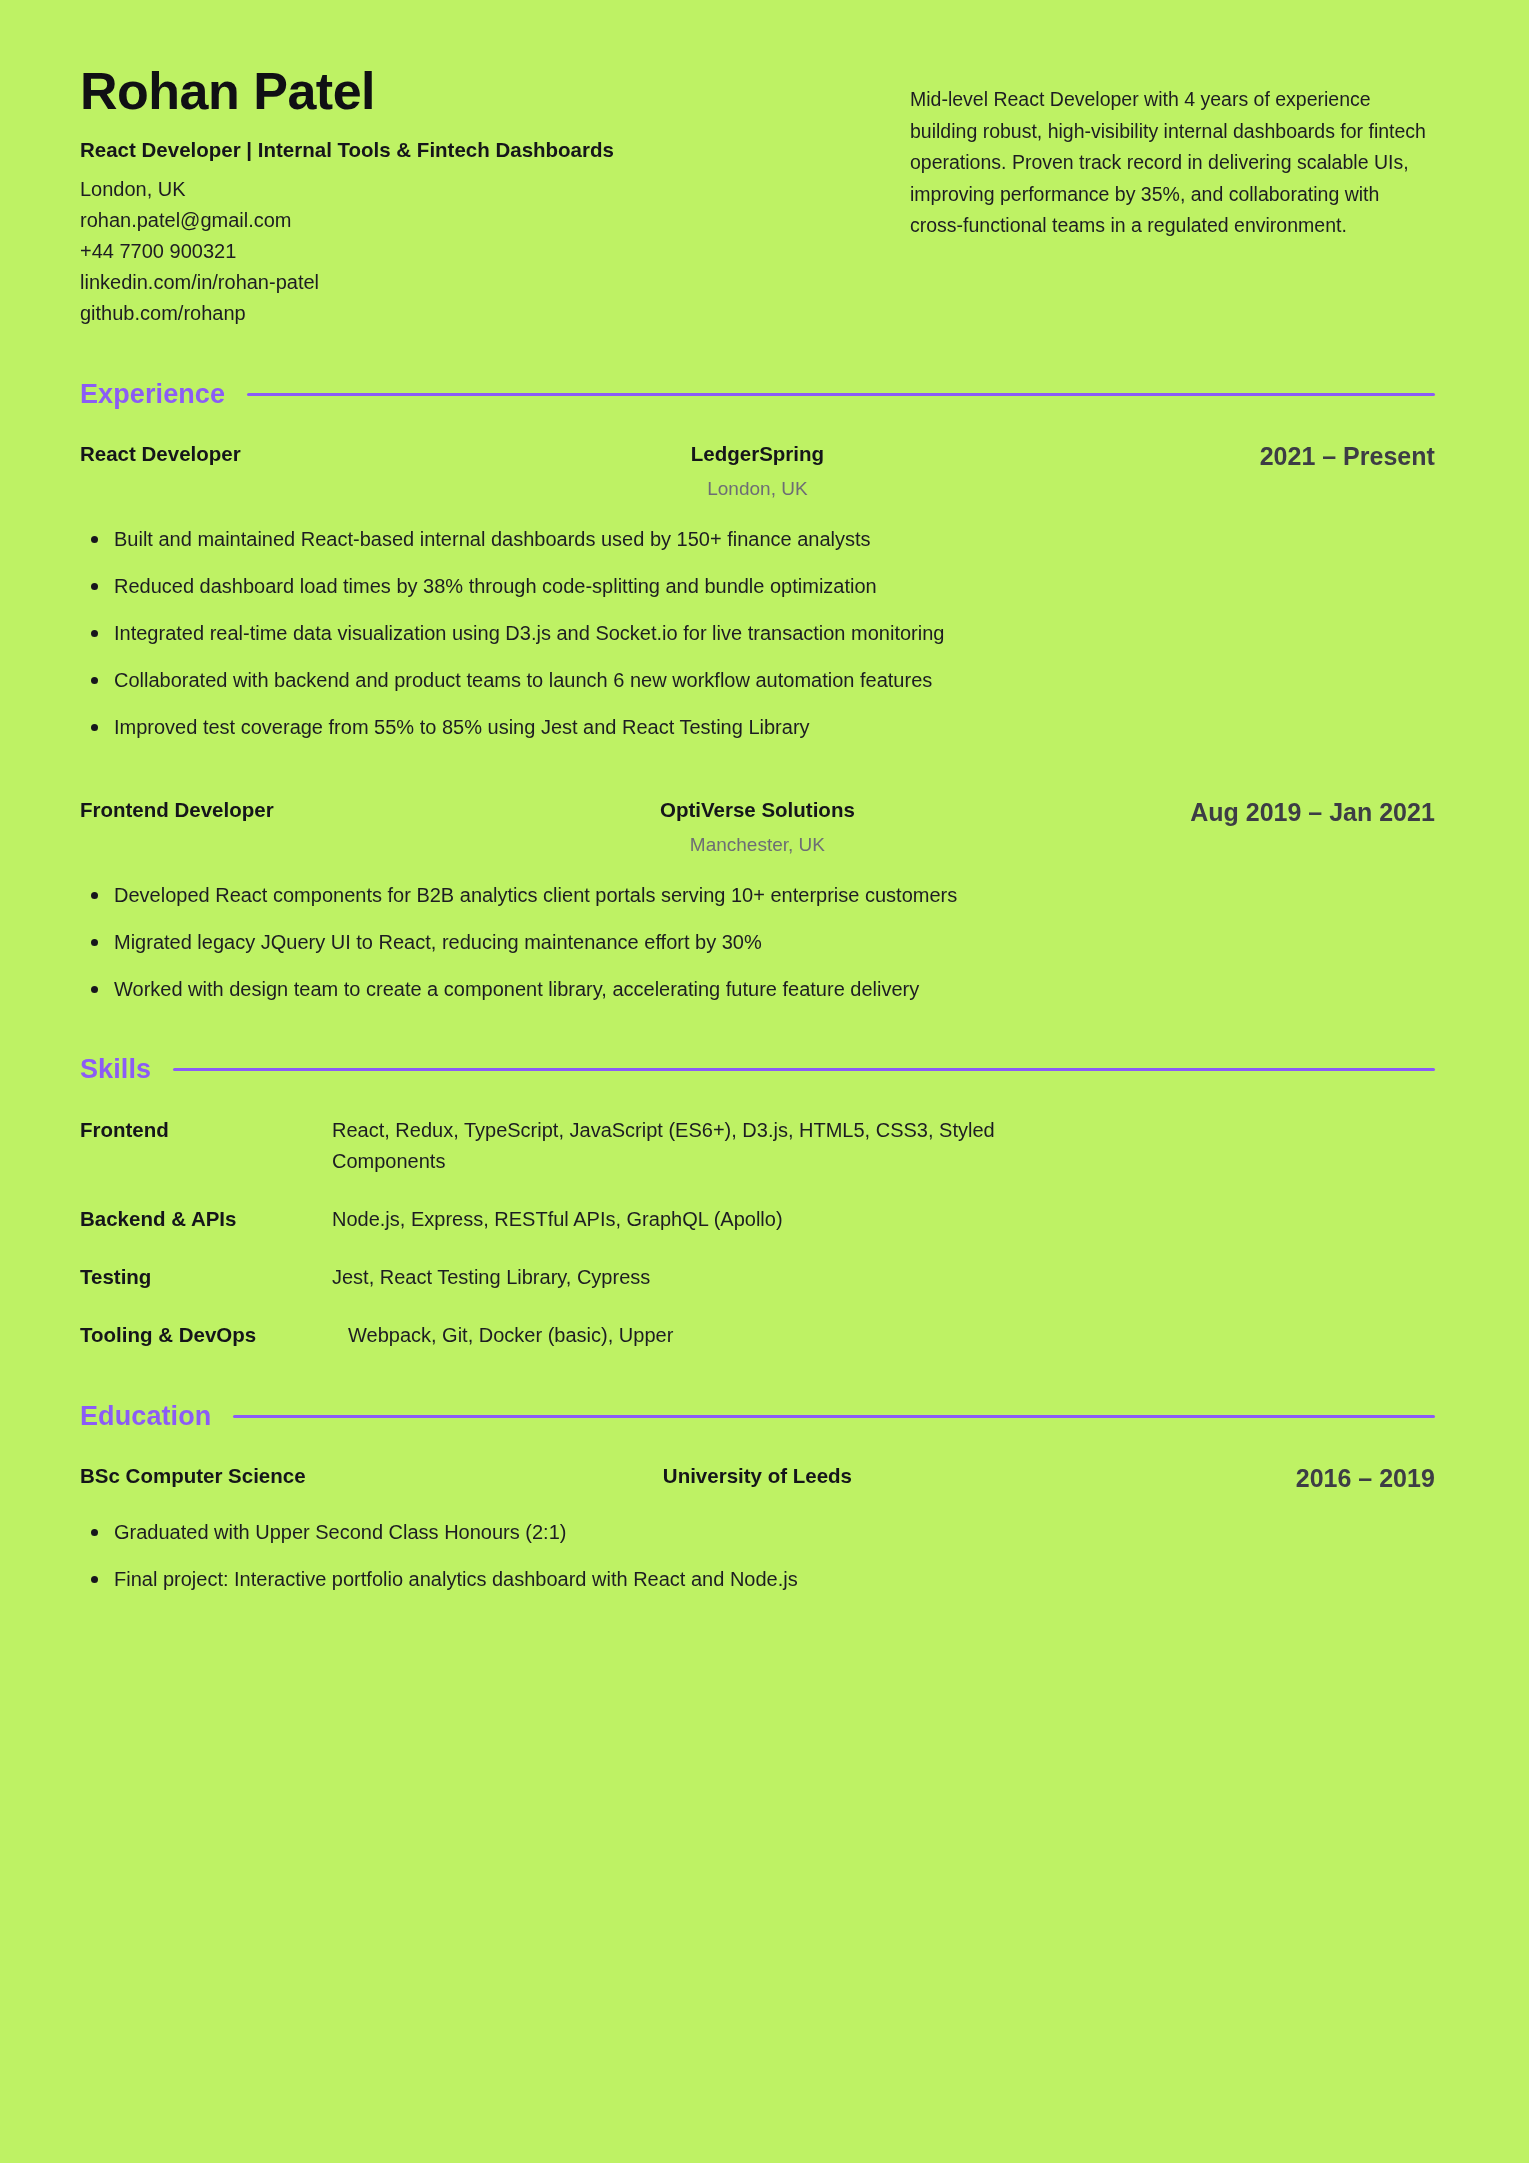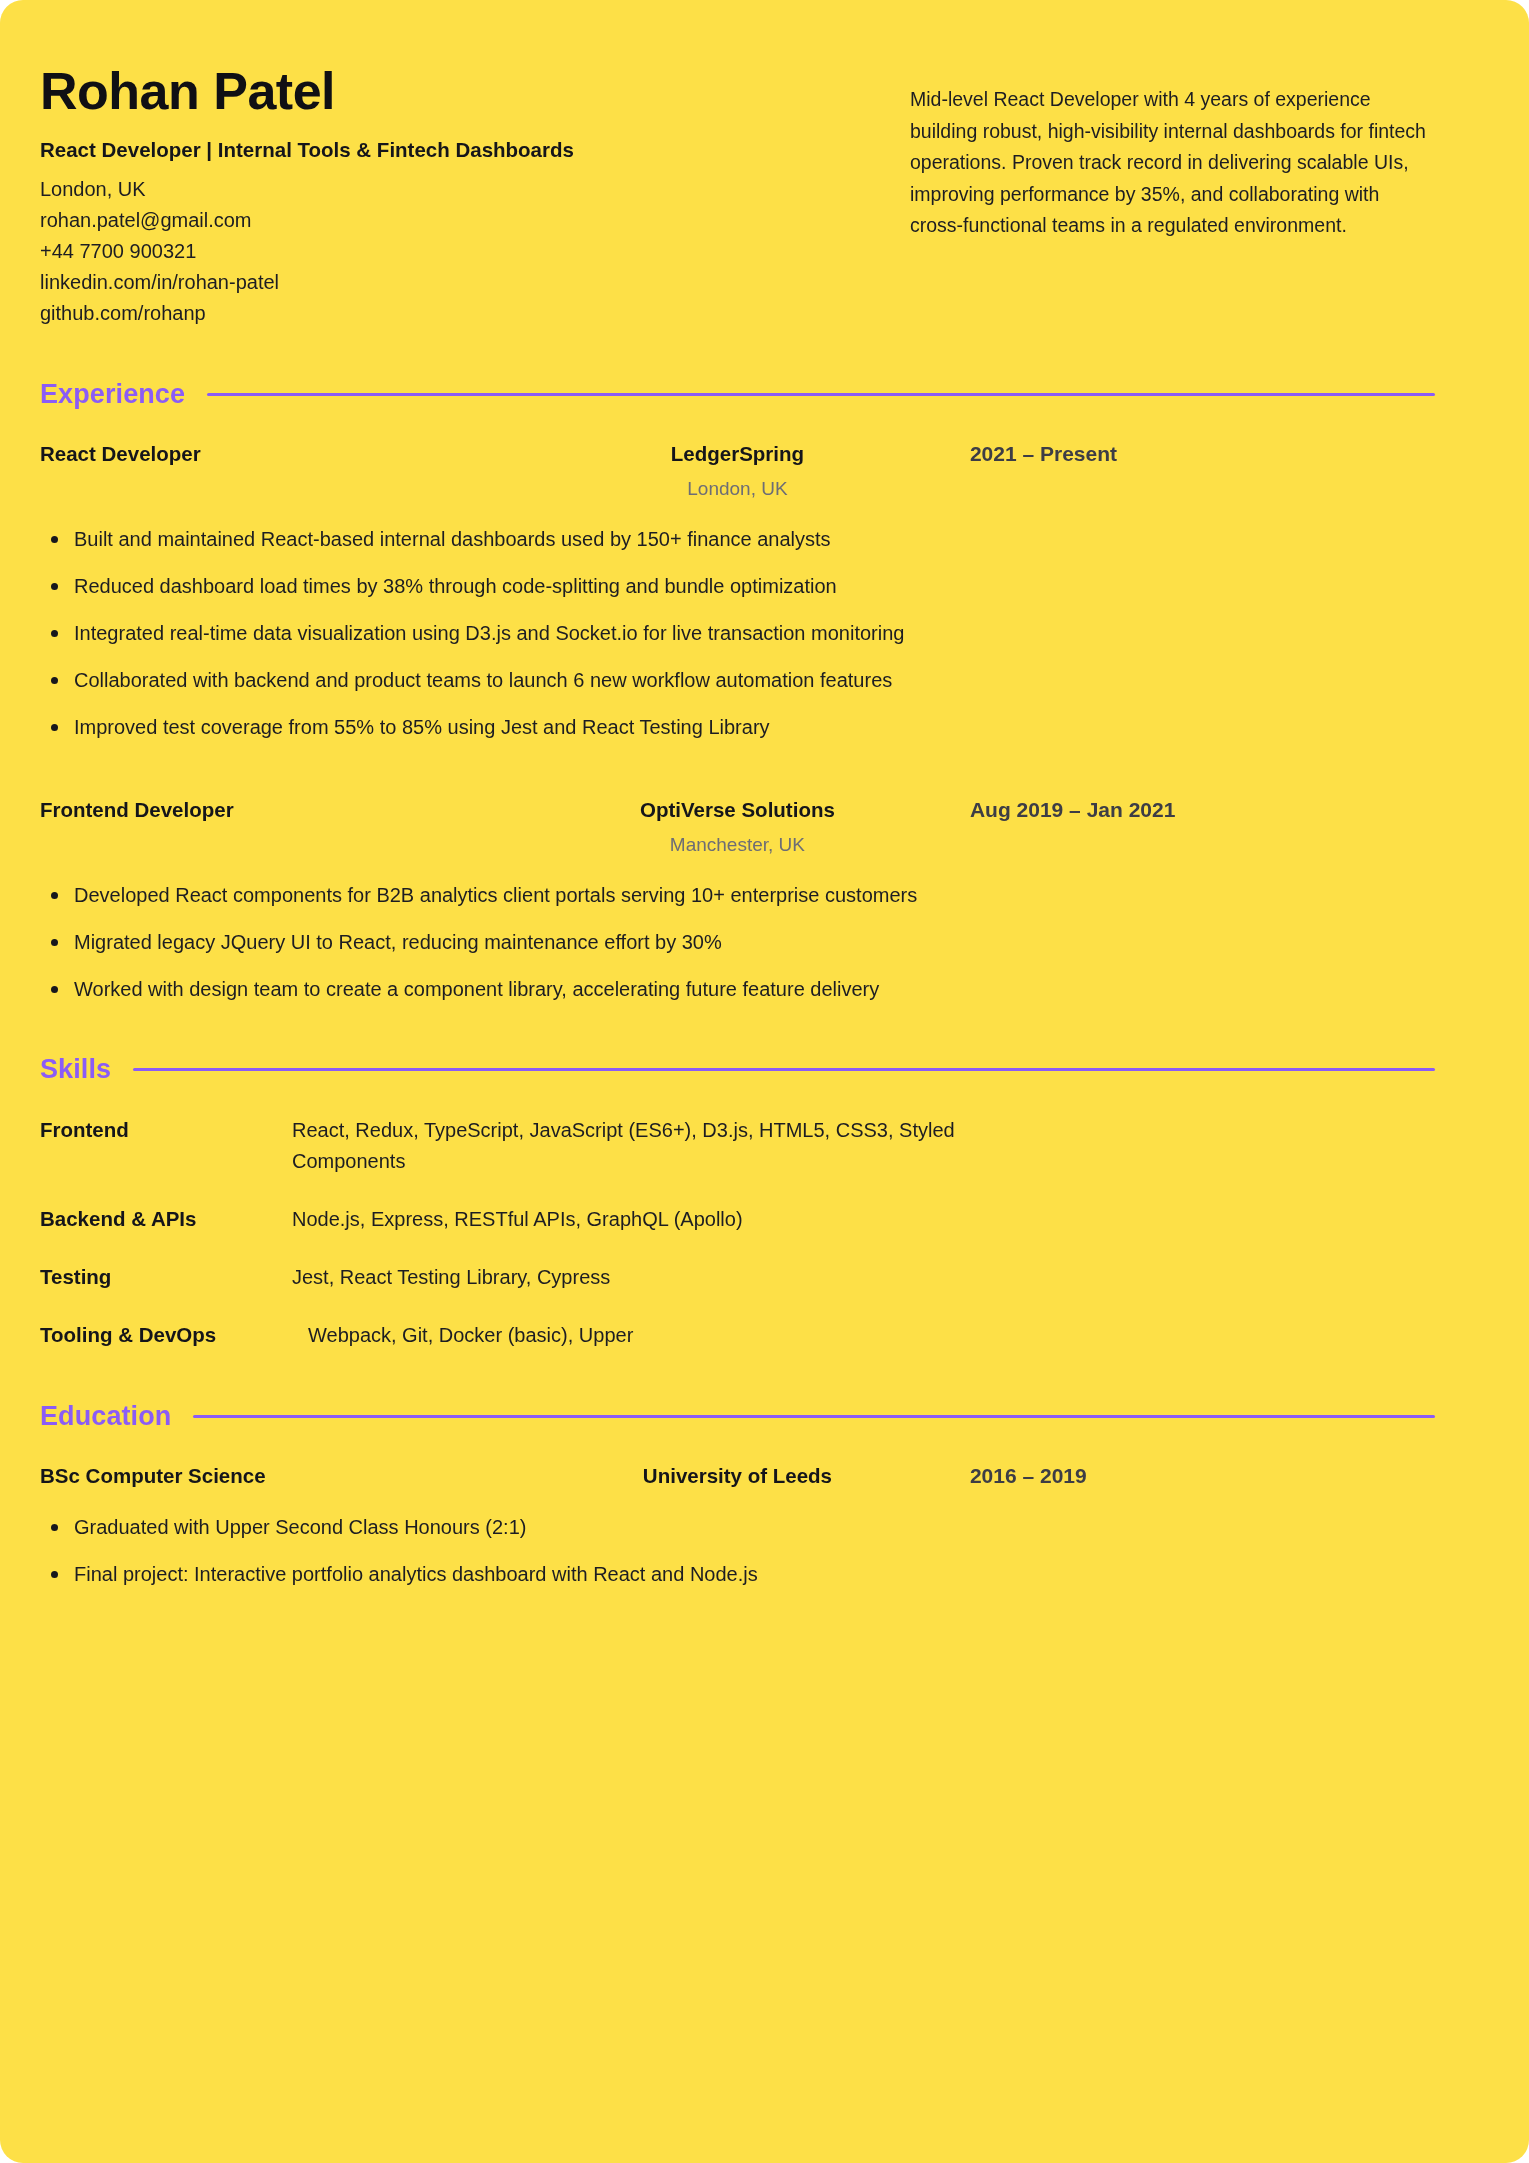--- a/index.html
+++ b/index.html
@@ -11,24 +11,23 @@
     width: 1529px;
     height: 2163px;
     font-family: "Liberation Sans", sans-serif;
     color: #16161a;
     -webkit-font-smoothing: antialiased;
   }
   .page {
     position: relative;
     width: 1529px;
     height: 2163px;
-    background: #fde047;
+    background: #bef264;
     box-sizing: border-box;
-    padding: 62px 94px 0 40px;
-    border-radius: 23px;
+    padding: 62px 94px 0 80px;
   }
 
   
   .header {
     display: flex;
     align-items: flex-start;
     justify-content: space-between;
   }
   .header-left { width: 760px; }
   .name {
@@ -110,22 +109,22 @@
   }
   .entry-loc {
     font-size: 19px;
     font-weight: 400;
     color: #6d6d75;
     line-height: 1.5;
     margin-top: 7px;
   }
   .entry-col-right {
     width: 33.33%;
-    text-align: left;
-    font-size: 21px;
+    text-align: right;
+    font-size: 25px;
     font-weight: 700;
     color: #3d3d45;
     line-height: 1.35;
   }
 
   
   ul.bullets {
     list-style: none;
     margin: 22px 0 0 0;
     padding: 0;

